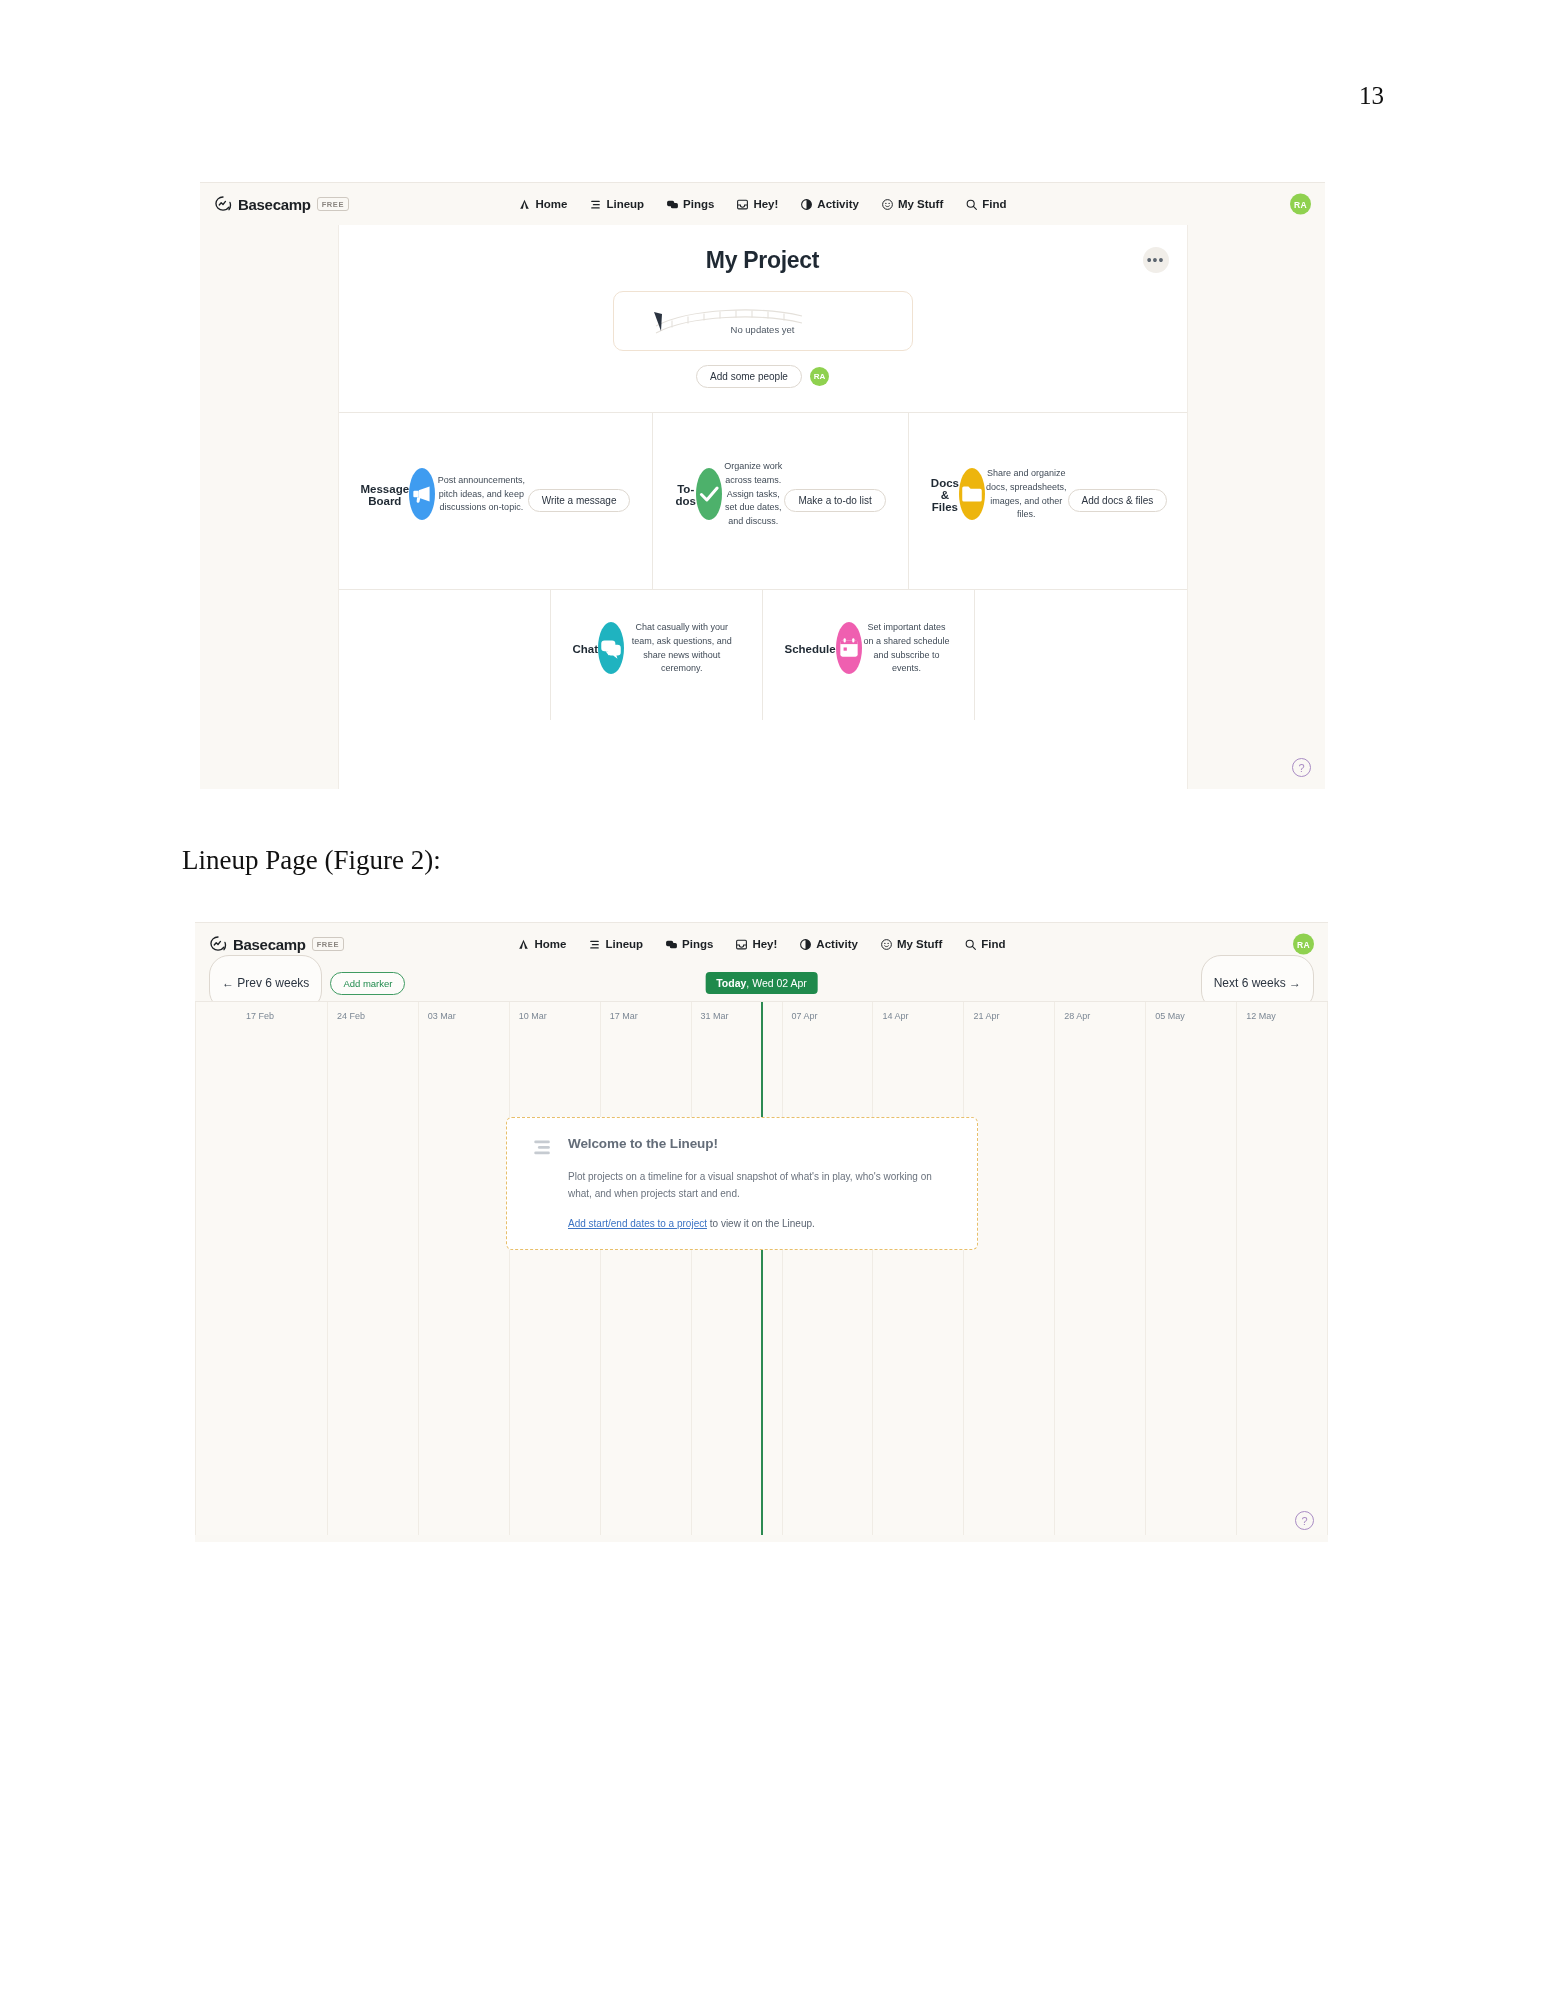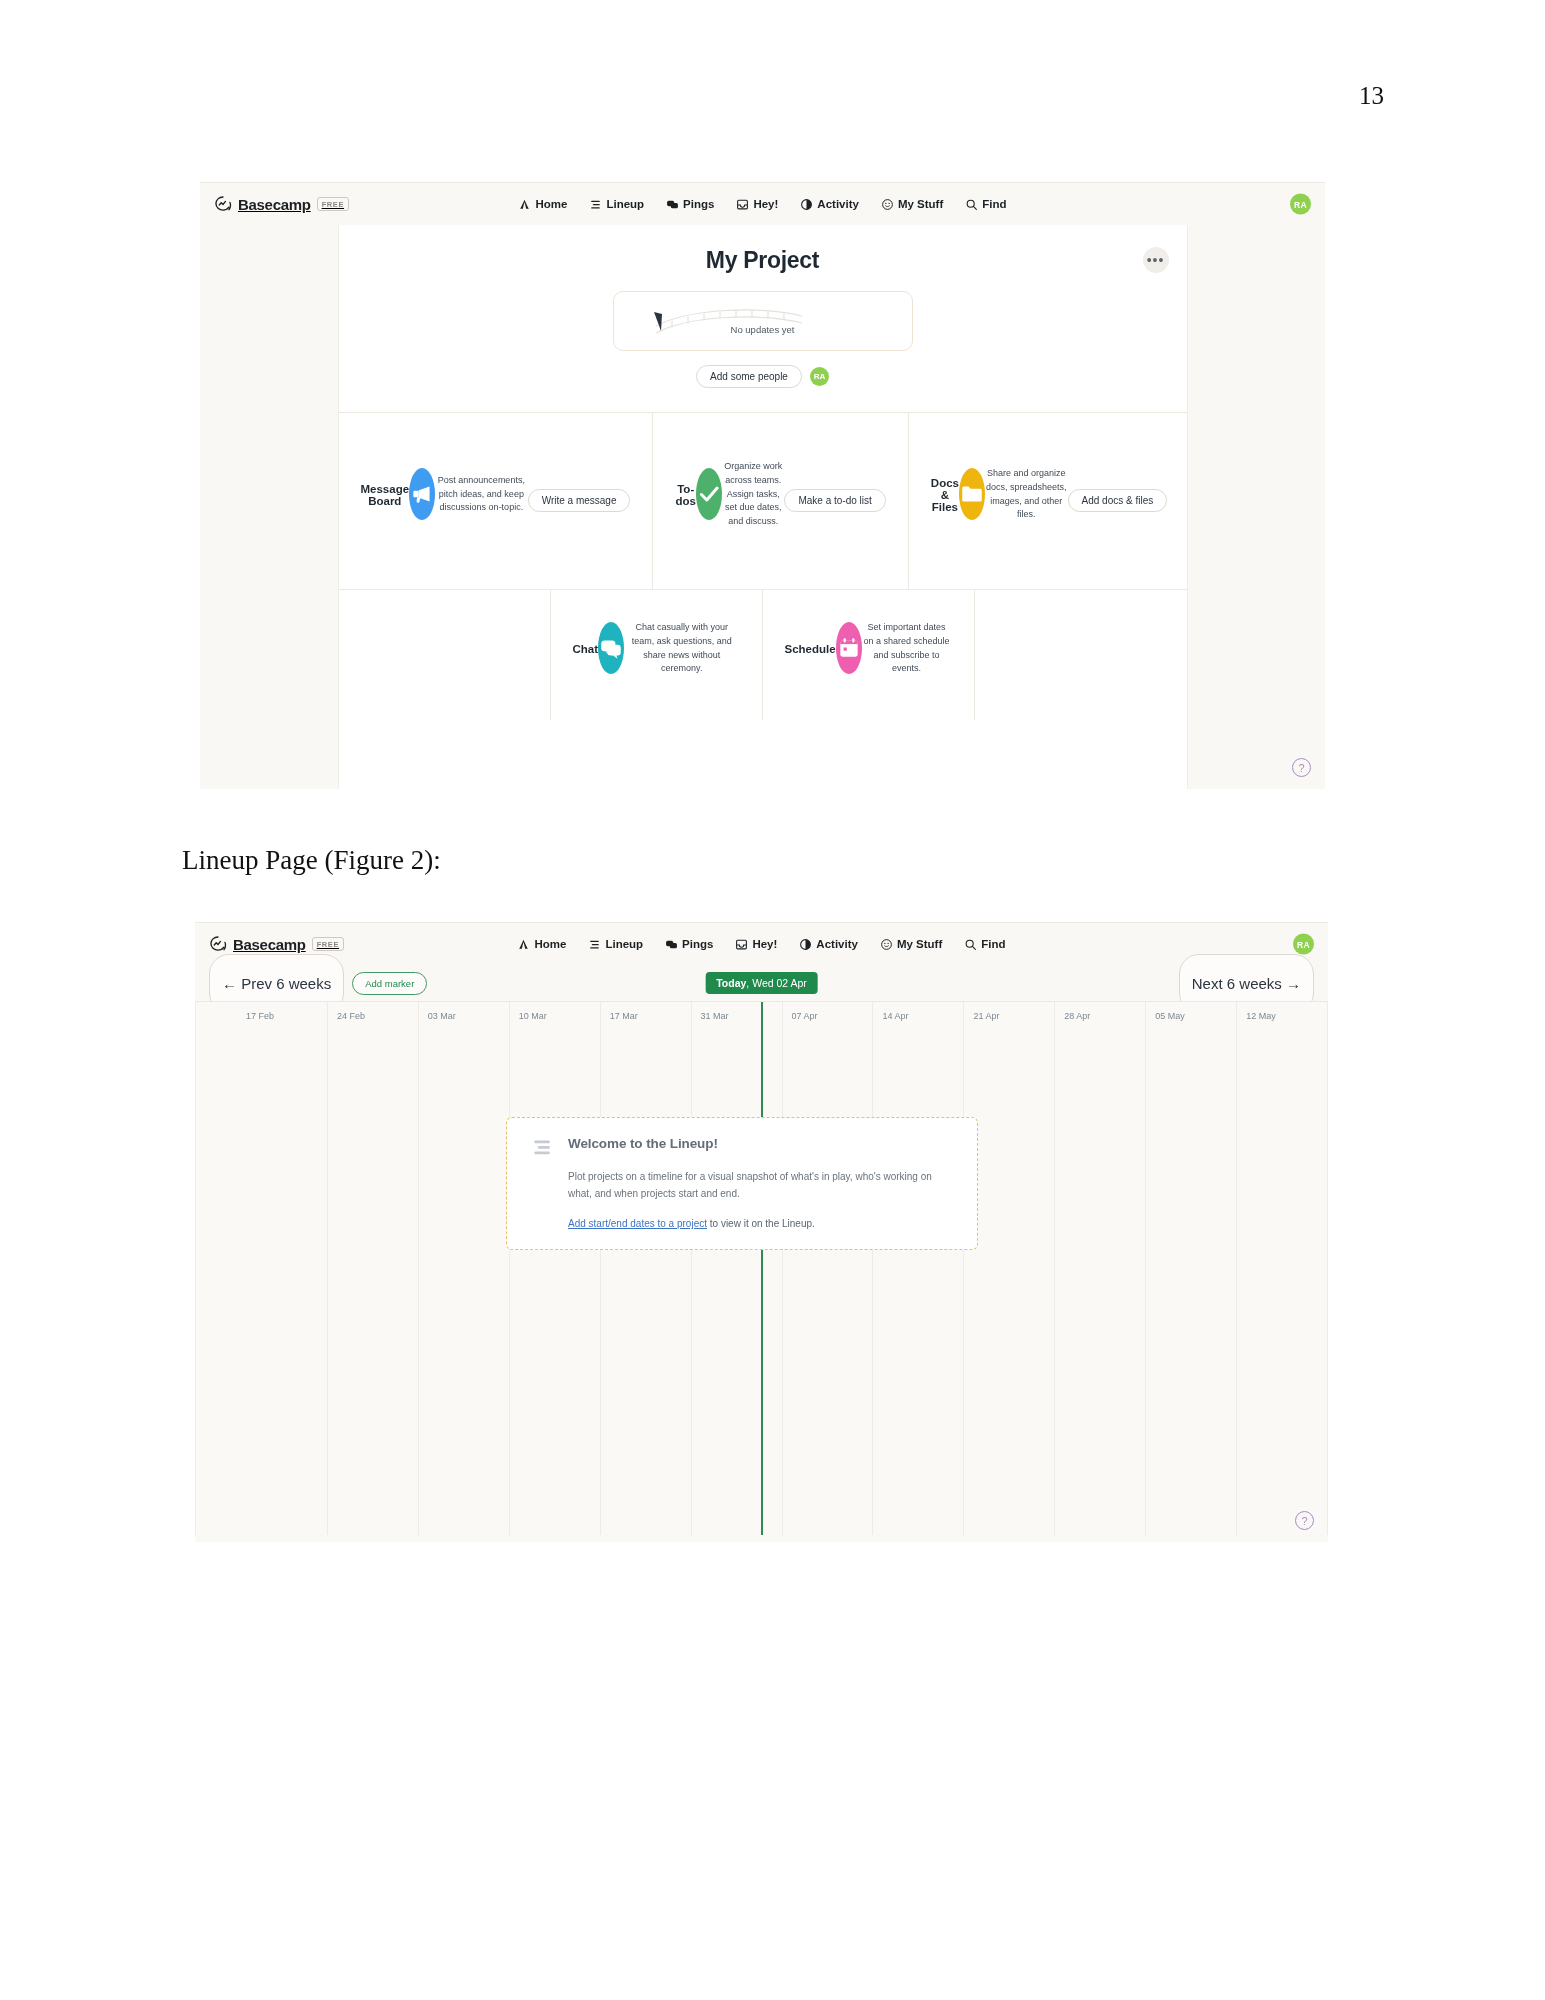--- a/index.html
+++ b/index.html
@@ -36,21 +36,20 @@
     left: 195px; top: 922px; width: 1133px; height: 620px;
     border-top: 1px solid #ece8e2;
   }
 
   
   .navbar {
     position: relative; height: 42px; width: 100%;
     display: flex; align-items: center;
     padding: 0 14px;
     background: #faf8f4;
-    text-decoration: underline;
   }
   .brand { display: flex; align-items: center; gap: 6px; }
   .brand-logo { width: 18px; height: 18px; flex: 0 0 auto; }
   .brand-name {
     font-size: 15px; font-weight: bold; color: #1c2024; letter-spacing: -0.3px;
   }
   .brand-badge {
     font-size: 7.5px; font-weight: bold; color: #8b8680;
     border: 1px solid #cfc9c1; border-radius: 3px;
     padding: 1.5px 4px 1px; letter-spacing: 0.6px;
@@ -162,21 +161,21 @@
 
   
   .lineup-toolbar {
     position: relative; height: 36px; padding: 0 14px;
     display: flex; align-items: center;
   }
   .btn-left-group { display: flex; gap: 8px; align-items: center; }
   .btn-outline {
     border: 1px solid #ded8d0; border-radius: 20px;
     background: #fdfcfa; color: #2b3440;
-    font-size: 15px; padding: 20px 12px; cursor: pointer;
+    font-size: 12px; padding: 20px 12px; cursor: pointer;
     font-family: "Liberation Sans", sans-serif; white-space: nowrap;
   }
   .btn-green {
     border: 1px solid #3f9b62; border-radius: 20px;
     background: #fdfcfa; color: #1f8a4c;
     font-size: 9.5px; padding: 5px 12px; cursor: pointer;
     font-family: "Liberation Sans", sans-serif; white-space: nowrap;
   }
   .today-badge {
     position: absolute; left: 50%; transform: translateX(-50%);

